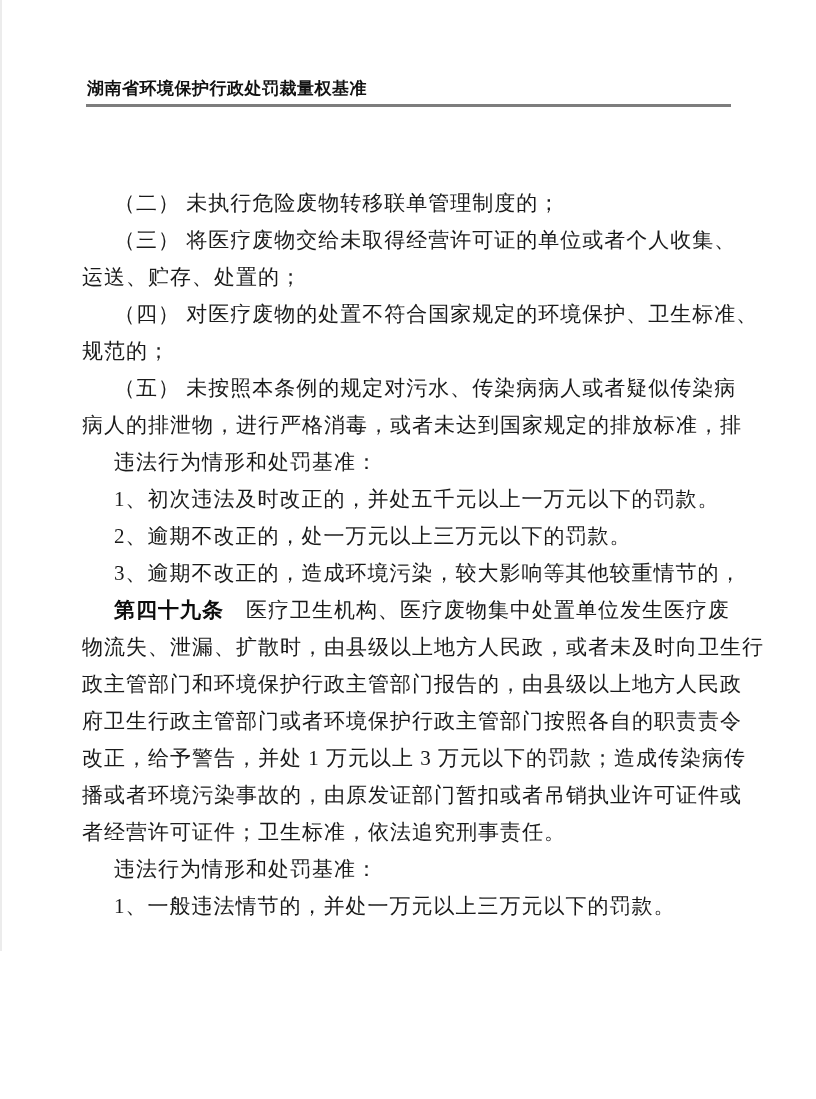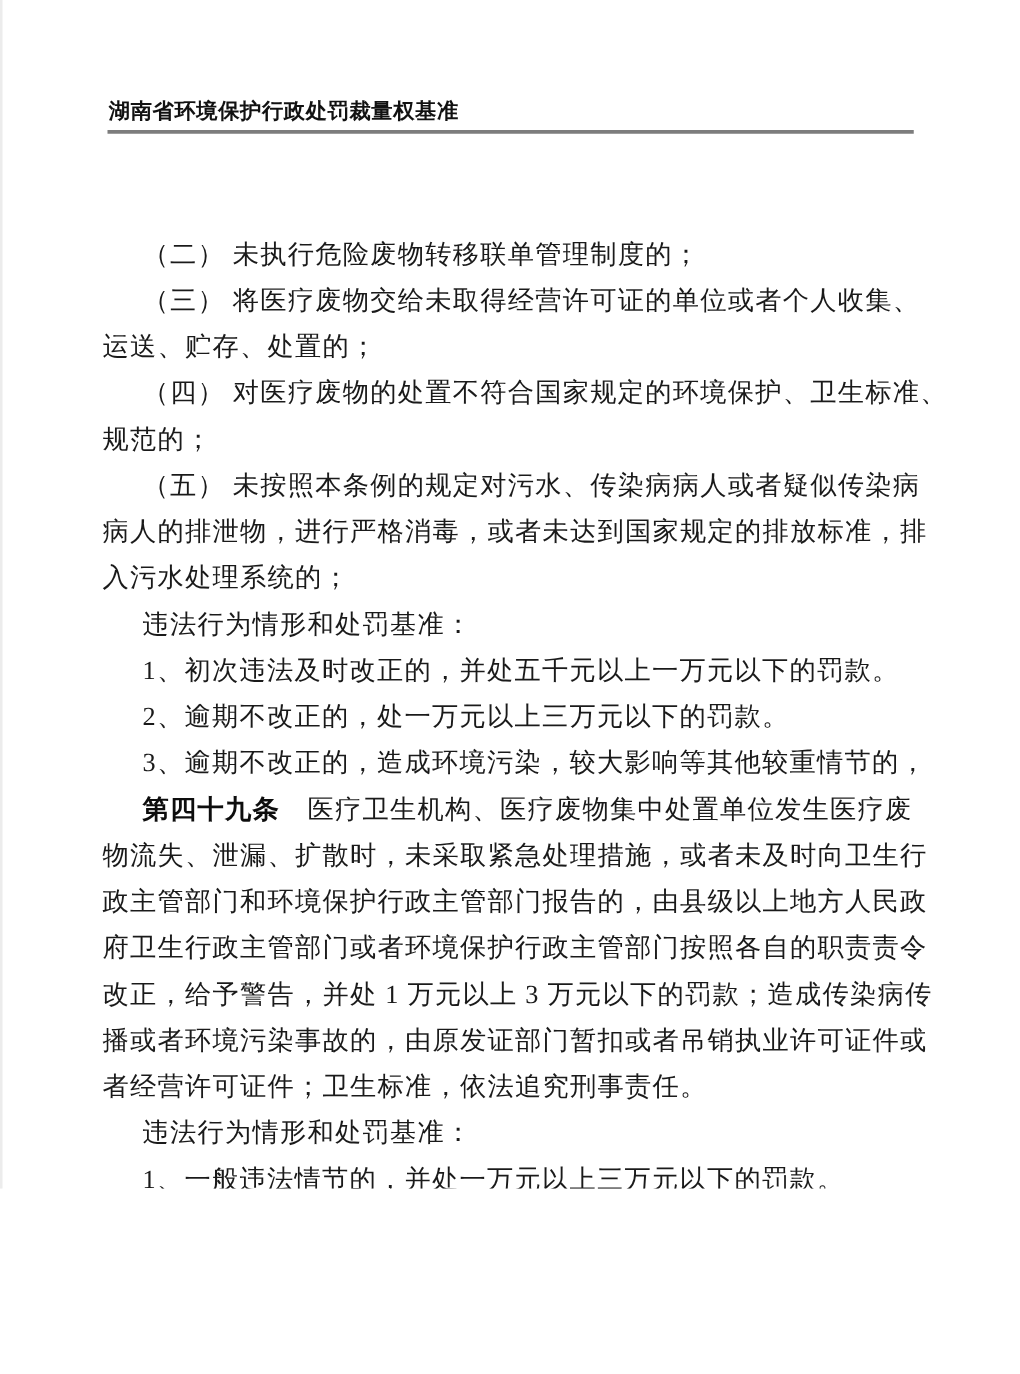--- a/index.html
+++ b/index.html
@@ -92,37 +92,36 @@
         <div class="line indent">（三） 将医疗废物交给未取得经营许可证的单位或者个人收集、</div>
         <div class="line">运送、贮存、处置的；</div>
       </div>
       <div class="para">
         <div class="line indent">（四） 对医疗废物的处置不符合国家规定的环境保护、卫生标准、</div>
         <div class="line">规范的；</div>
       </div>
       <div class="para">
         <div class="line indent">（五） 未按照本条例的规定对污水、传染病病人或者疑似传染病</div>
         <div class="line">病人的排泄物，进行严格消毒，或者未达到国家规定的排放标准，排</div>
-        <div class="line">入污水处理系统的；</div>
       </div>
       <div class="para">
         <div class="line indent">违法行为情形和处罚基准：</div>
       </div>
       <div class="para">
         <div class="line indent">1、初次违法及时改正的，并处五千元以上一万元以下的罚款。</div>
       </div>
       <div class="para">
         <div class="line indent">2、逾期不改正的，处一万元以上三万元以下的罚款。</div>
       </div>
       <div class="para">
         <div class="line indent">3、逾期不改正的，造成环境污染，较大影响等其他较重情节的，</div>
       </div>
       <div class="para">
         <div class="line indent"><span class="bold">第四十九条</span>　医疗卫生机构、医疗废物集中处置单位发生医疗废</div>
-        <div class="line">物流失、泄漏、扩散时，未采取紧急处理措施，或者未及时向卫生行</div>
+        <div class="line">物流失、泄漏、扩散时，由县级以上地方人民政，或者未及时向卫生行</div>
         <div class="line">政主管部门和环境保护行政主管部门报告的，由县级以上地方人民政</div>
         <div class="line">府卫生行政主管部门或者环境保护行政主管部门按照各自的职责责令</div>
         <div class="line">改正，给予警告，并处 1 万元以上 3 万元以下的罚款；造成传染病传</div>
         <div class="line">播或者环境污染事故的，由原发证部门暂扣或者吊销执业许可证件或</div>
         <div class="line">者经营许可证件；卫生标准，依法追究刑事责任。</div>
       </div>
       <div class="para">
         <div class="line indent">违法行为情形和处罚基准：</div>
       </div>
       <div class="para">

